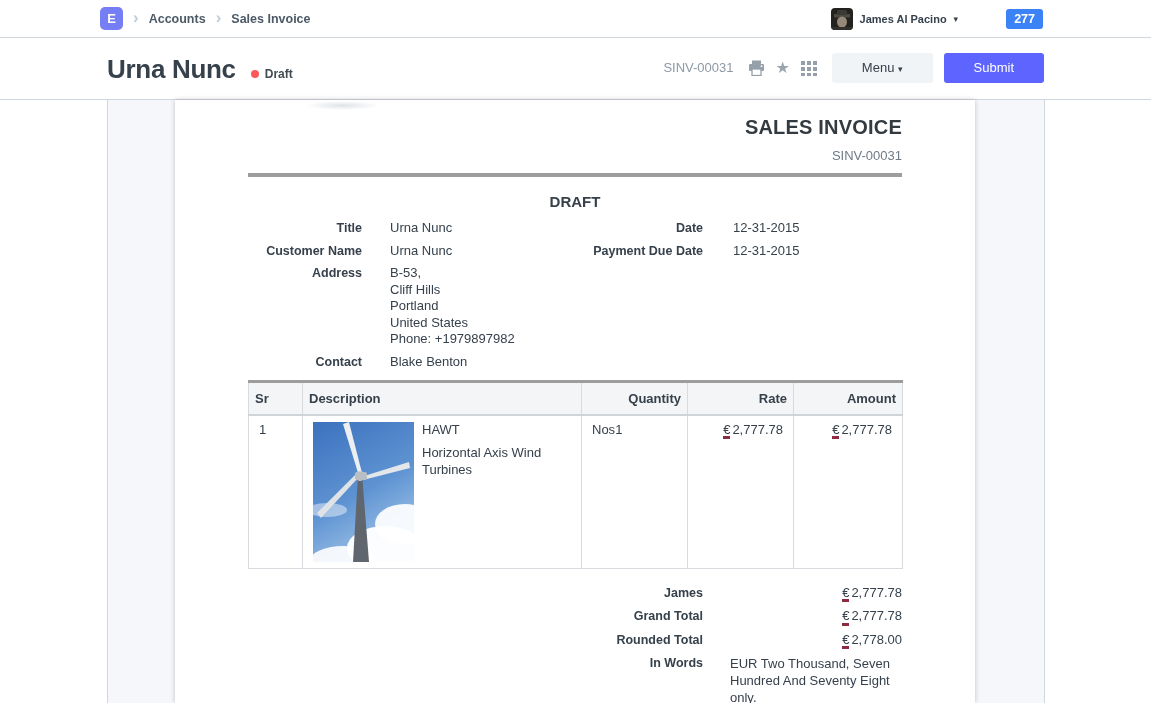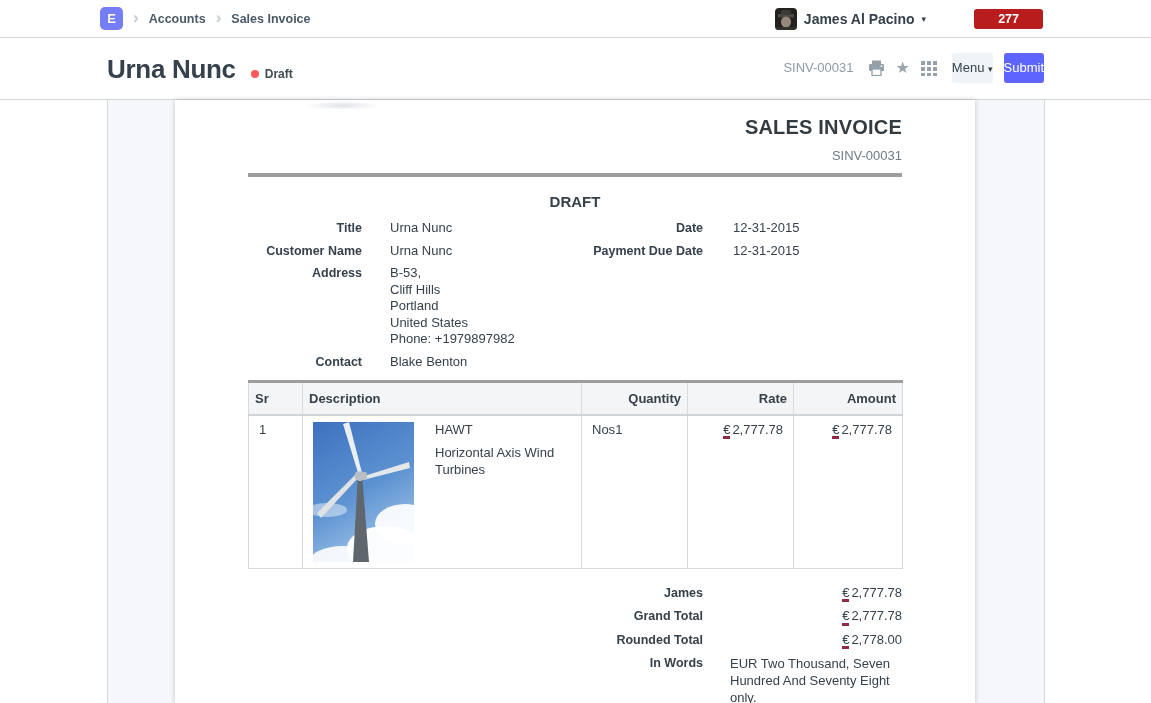--- a/index.html
+++ b/index.html
@@ -15,36 +15,36 @@
   .crumb-sep { color:#c3cbd3; font-size:17px; font-weight:bold; line-height:1; margin-top:-2px; }
   .nav-search { position:absolute; left:498px; top:5px; width:300px; height:27px;
     border:1px solid #d1d8dd; border-radius:4px; background:#fff; display:flex; align-items:center; }
   .nav-search input { flex:1; border:none; outline:none; background:transparent; padding:0 10px;
     font-size:12px; color:#36414c; font-family:inherit; }
   .nav-search input::placeholder { color:#b0bac3; }
   .nav-search .sicon { margin-right:9px; display:flex; }
   .nav-right { position:absolute; right:108px; top:0; height:37px; display:flex; align-items:center; gap:48px; }
   .user { display:flex; align-items:center; gap:7px; cursor:pointer; }
   .avatar { width:22px; height:22px; border-radius:4px; overflow:hidden; display:block; }
-  .user-name { font-size:14px; font-weight:bold; color:#36414c; }
+  .user-name { font-size:11px; font-weight:bold; color:#36414c; }
   .caret { font-size:9px; color:#36414c; }
-  .badge { background:#b91c1c; color:#fff; font-size:12.5px; font-weight:bold;
-    padding:3px 24px; border-radius:3px; cursor:pointer; }
+  .badge { background:#3b82f6; color:#fff; font-size:12.5px; font-weight:bold;
+    padding:3px 8px; border-radius:3px; cursor:pointer; }
 
   
   .page-head { position:relative; height:62px; background:#fff; border-bottom:1px solid #d1d8dd; }
   .head-left { position:absolute; left:107px; top:16px; display:flex; align-items:baseline; gap:15px; }
   .page-title { margin:0; font-size:26px; font-weight:bold; color:#36414c; letter-spacing:-0.3px; }
   .indicator { display:flex; align-items:center; gap:6px; font-size:12px; font-weight:bold; color:#414b52; }
   .dot { width:8px; height:8px; border-radius:50%; background:#ff5858; }
   .head-right { position:absolute; right:107px; top:15px; display:flex; align-items:center; gap:11px; }
   .doc-id { color:#8d99a6; font-size:13px; margin-right:3px; }
   .icon-btn { display:flex; align-items:center; cursor:pointer; color:#95a0aa; }
   .star-glyph { font-size:16px; line-height:1; color:#9aa4ad; }
-  .btn { font-size:13px; border:none; border-radius:3px; padding:7px 0; cursor:pointer;
+  .btn { font-size:13px; border:none; border-radius:3px; padding:7px 30px; cursor:pointer;
     font-family:inherit; line-height:1.2; }
   .btn-default { background:#f0f4f7; color:#36414c; margin-left:4px; }
   .btn-primary { background:#5e64ff; color:#fff; font-weight:normal; }
 
   
   .content { position:relative; height:603px; background:#fff; }
   .panel { position:absolute; left:107px; top:0; width:938px; height:603px; background:#f5f7fa;
     border-left:1px solid #d1d8dd; border-right:1px solid #d1d8dd; }
   .paper { position:absolute; left:175px; top:0; width:800px; height:603px; background:#fff;
     box-shadow:0 0 5px rgba(0,0,0,0.22); padding:0 73px; overflow:hidden; }
@@ -69,21 +69,21 @@
   table.items { width:654px; table-layout:fixed; border-collapse:collapse; margin-top:4px;
     font-size:13px; color:#36414c; }
   table.items th, table.items td { border:1px solid #d7dbe0; }
   table.items th { background:#f4f5f6; font-weight:bold; text-align:left; padding:8px 6px;
     border-top:3px solid #9d9d9d; border-bottom:2px solid #cfd4d8; }
   table.items th.num { text-align:right; }
   table.items td { vertical-align:top; padding:6px 10px; }
   td.num { text-align:right; }
   .desc-cell { display:flex; }
   .item-img { width:101px; height:140px; flex:0 0 101px; display:block; }
-  .item-text { margin-left:21px; width:132px; }
+  .item-text { margin-left:8px; width:132px; }
   .item-name { margin-bottom:7px; }
   .item-desc { line-height:17px; }
   .qty-cell { display:flex; }
   .cur { display:inline-block; border-bottom:3px solid #8e2b43; line-height:1.02; margin-right:2px; }
 
   .totals { margin-top:16px; font-size:13px; }
   .trow { display:flex; margin-bottom:6px; line-height:16.5px; }
   .tlabel { flex:0 0 455px; text-align:right; font-weight:bold; font-size:12.5px; }
   .tvalue { flex:1; text-align:right; }
   .tvalue.words { text-align:left; padding-left:27px; line-height:17px; }

